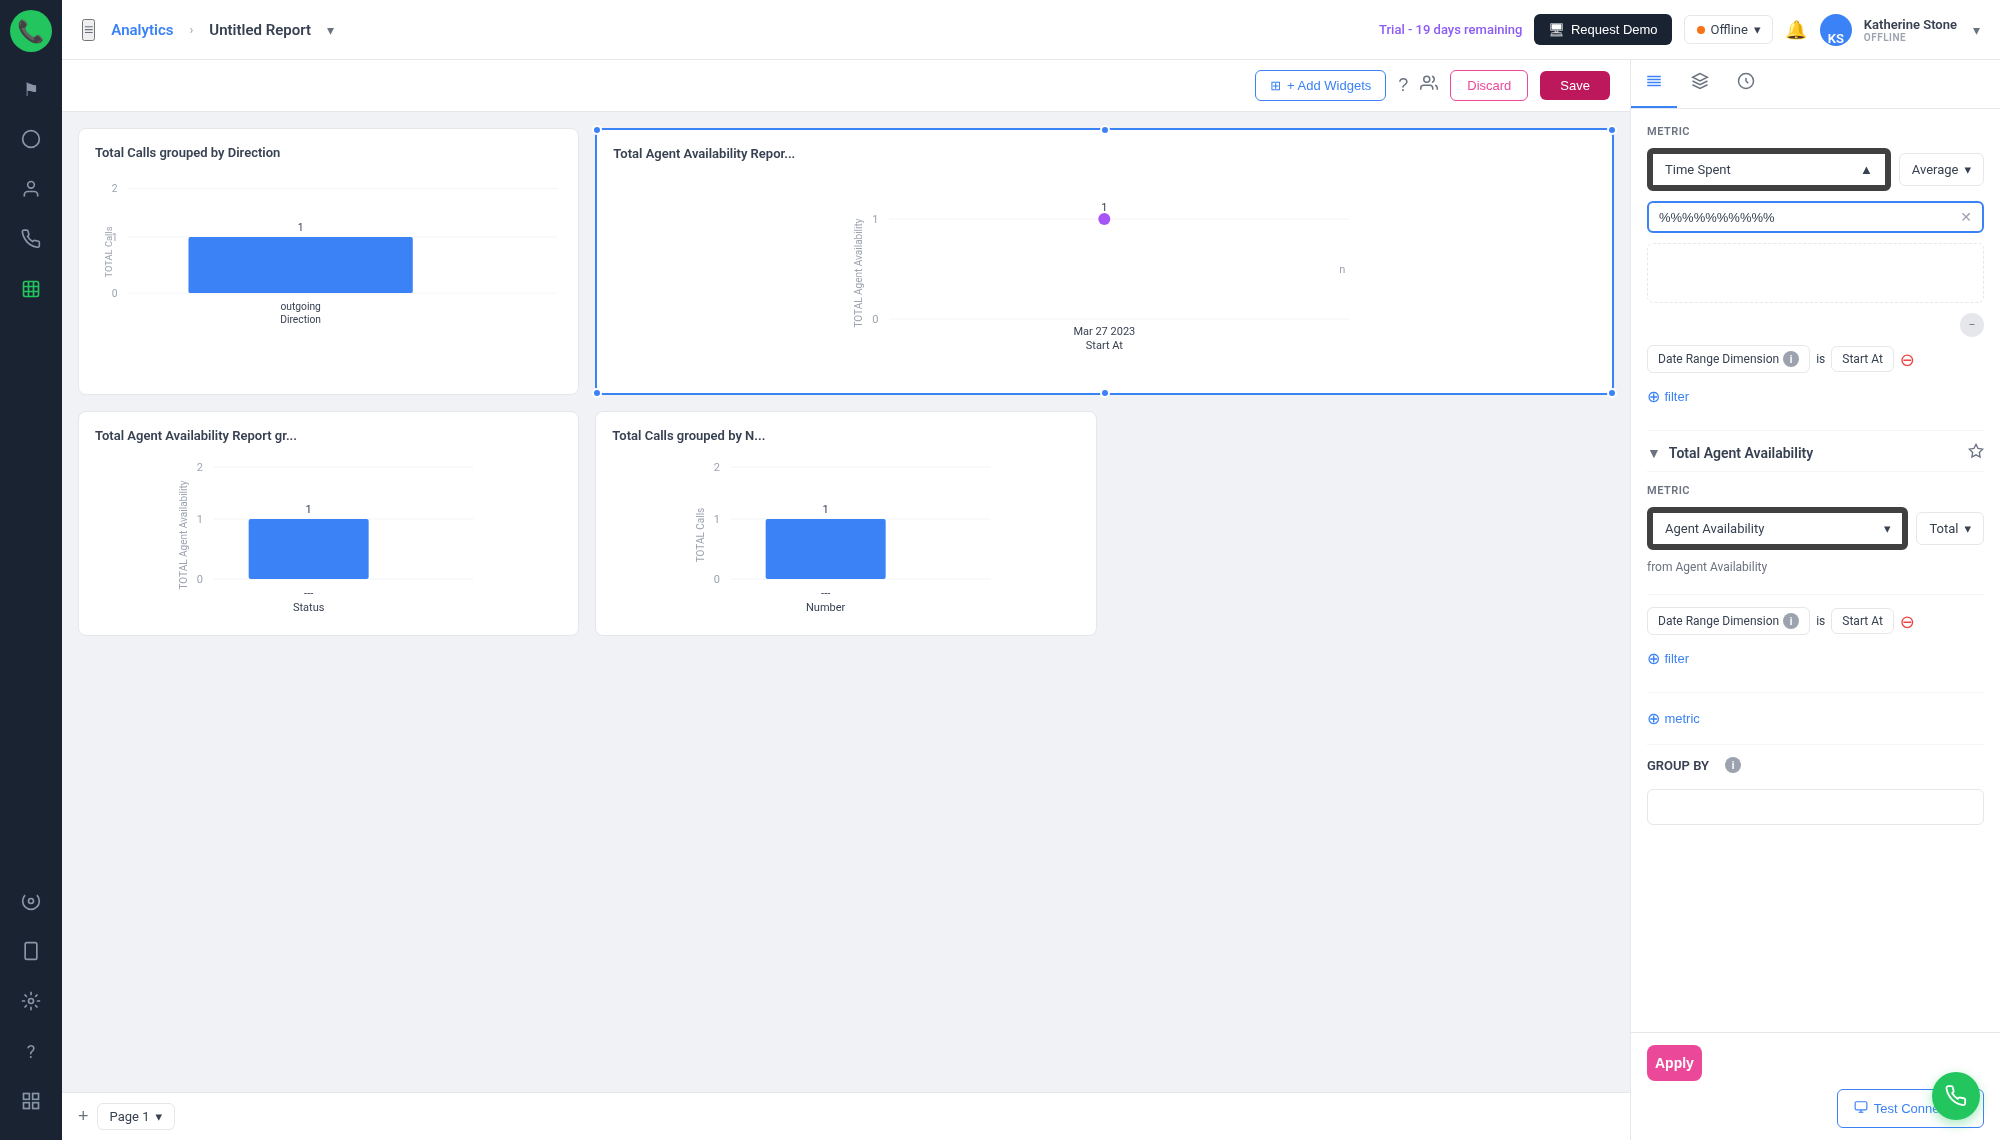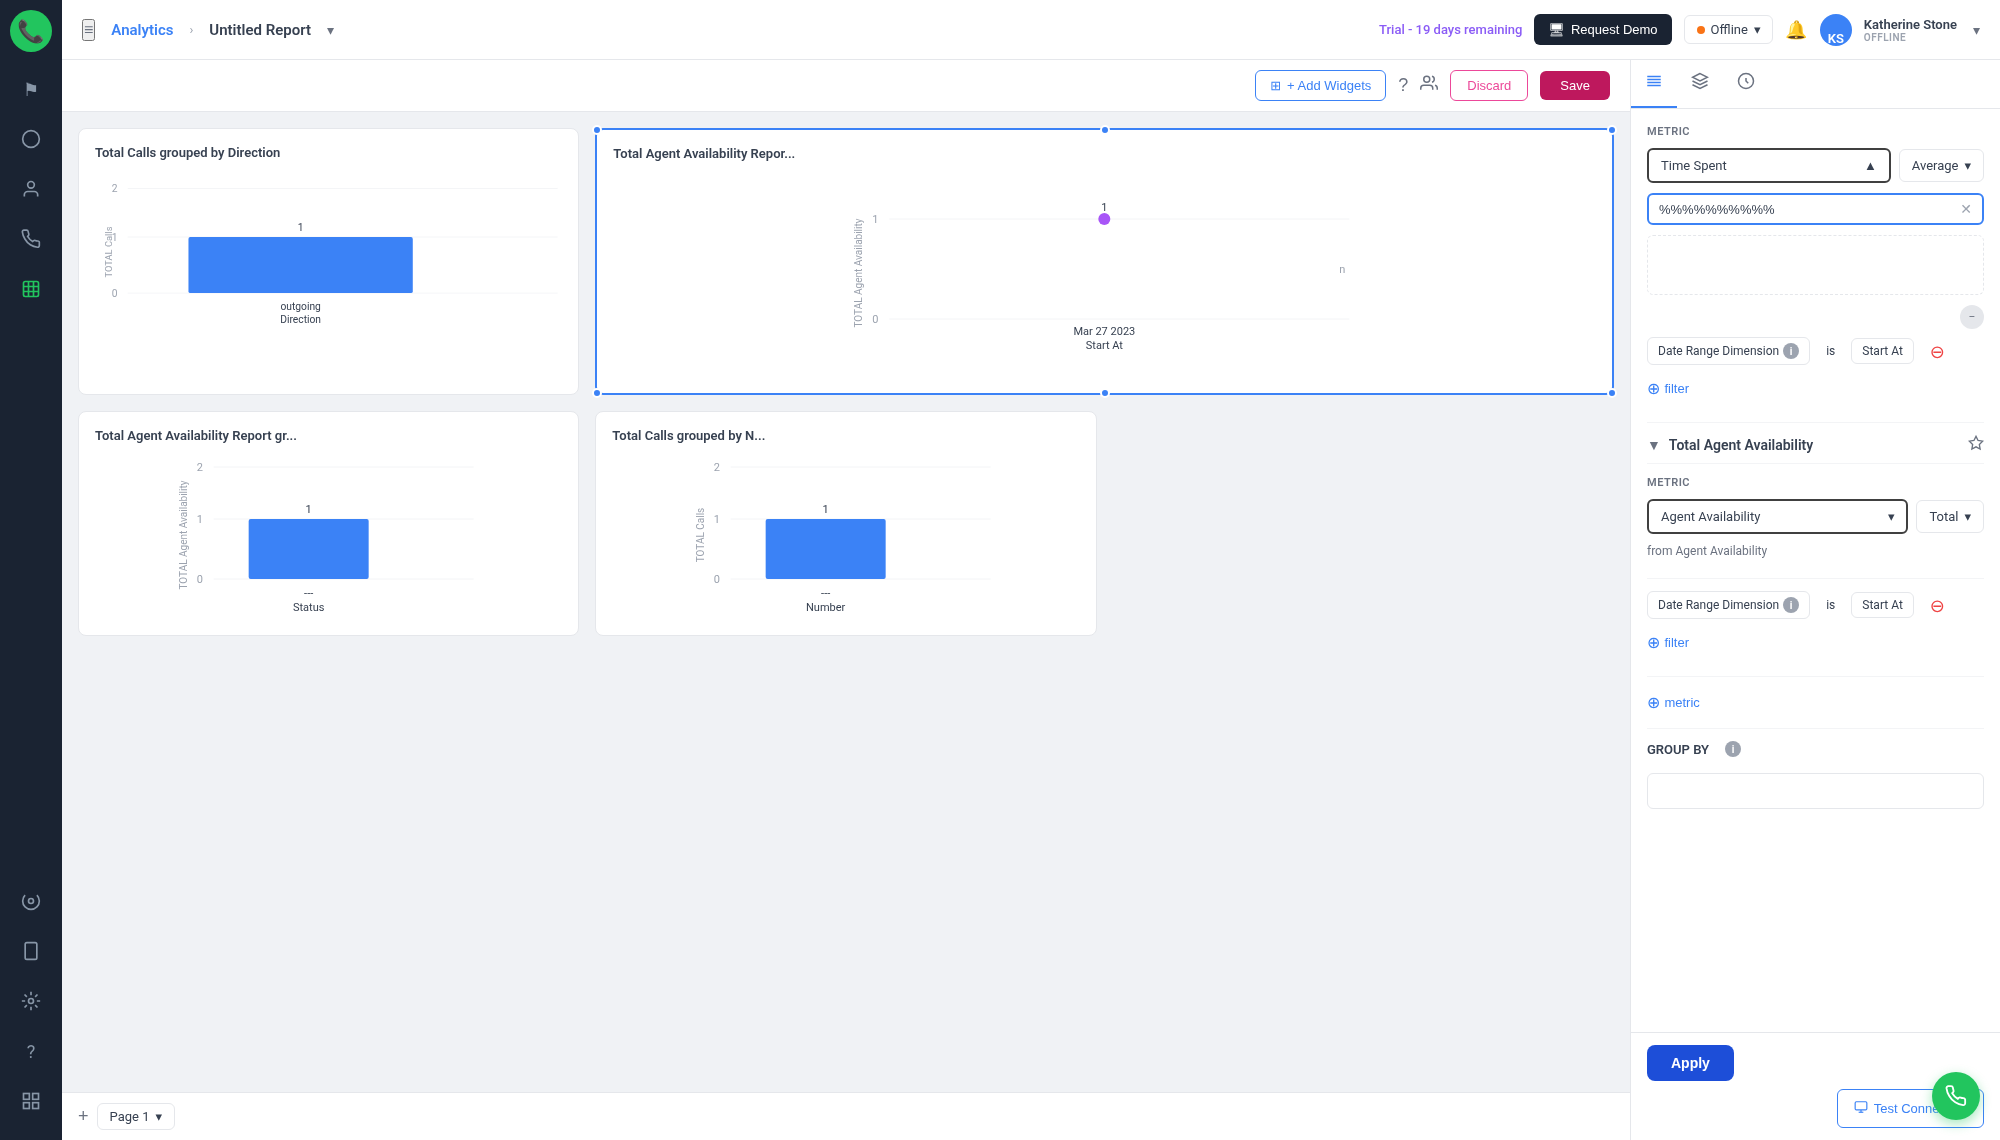--- a/index.html
+++ b/index.html
@@ -205,21 +205,21 @@
       margin-bottom: 10px;
     }
     .metric-row {
       display: flex;
       gap: 8px;
       align-items: center;
       margin-bottom: 10px;
     }
     .metric-select {
       flex: 1;
-      border: 2px solid #404040;
+      border: 6px solid #404040;
       border-radius: 6px;
       padding: 8px 12px;
       font-size: 13px;
       color: #374151;
       display: flex; align-items: center; justify-content: space-between;
       cursor: pointer;
     }
     .metric-select-sm {
       border: 1px solid #e5e7eb;
       border-radius: 6px;
@@ -251,21 +251,21 @@
     .empty-area {
       height: 60px;
       border: 1px dashed #e5e7eb;
       border-radius: 6px;
       margin-bottom: 10px;
     }
 
     .filter-row {
       display: flex;
       align-items: center;
-      gap: 16px;
+      gap: 6px;
       margin-bottom: 10px;
       flex-wrap: wrap;
     }
     .filter-badge {
       border: 1px solid #e5e7eb;
       border-radius: 6px;
       padding: 5px 10px;
       font-size: 12px;
       color: #374151;
       display: flex; align-items: center; gap: 4px;
@@ -336,25 +336,25 @@
       border: 1px solid #e5e7eb;
       border-radius: 6px;
       padding: 5px 12px;
       font-size: 13px;
       color: #374151;
       display: flex; align-items: center; gap: 6px;
       cursor: pointer;
       background: white;
     }
     .apply-btn {
-      background: #1d4ed8;
+      background: #ec4899;
       color: white;
       border: none;
       border-radius: 8px;
-      padding: 10px 24px;
+      padding: 10px 8px;
       font-size: 14px;
       font-weight: 600;
       cursor: pointer;
     }
 
     
     .panel-bottom {
       border-top: 1px solid #e5e7eb;
       padding: 12px 16px;
       display: flex;

